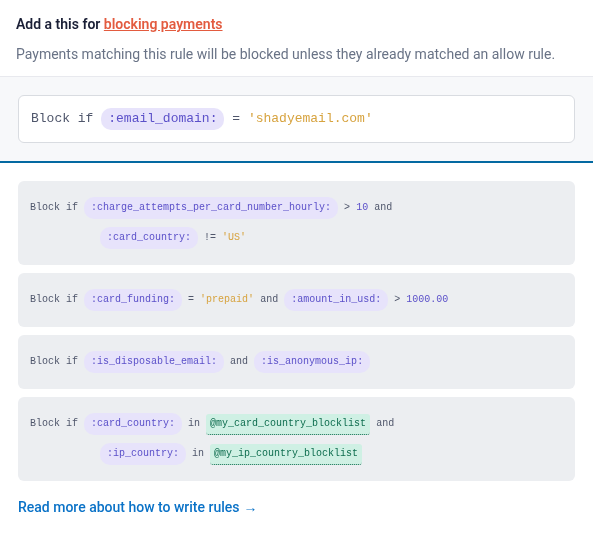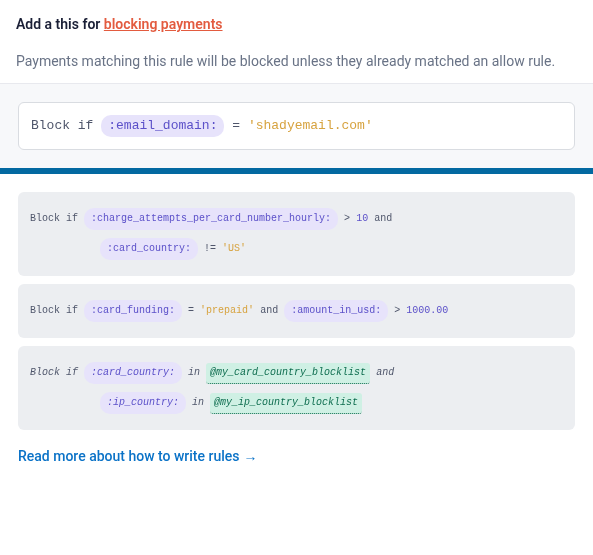--- a/index.html
+++ b/index.html
@@ -21,29 +21,29 @@
       font-size: 14px;
       font-weight: 600;
       color: #1a1f36;
     }
     .title .highlight {
       color: #e35b3f;
       font-weight: 600;
       text-decoration: underline;
     }
     .subtitle {
-      margin-top: 21px;
+      margin-top: 14px;
       font-size: 14px;
       color: #697386;
     }
     .rule-editor-wrap {
       background: #f7f8fa;
       padding: 18px 18px;
       border-top: 1px solid #e8e9ee;
-      border-bottom: 6px solid #0369a1;
+      border-bottom: 2px solid #0369a1;
     }
     .rule-editor {
       background: #fff;
       border: 1px solid #d9dce1;
       border-radius: 6px;
       padding: 12px 12px;
       font-family: "SFMono-Regular", Consolas, "Liberation Mono", Menlo, monospace;
       font-size: 13px;
       color: #4f566b;
       line-height: 22px;
@@ -62,21 +62,20 @@
       border-radius: 6px;
       padding: 12px 12px;
       margin-bottom: 8px;
       font-family: "SFMono-Regular", Consolas, "Liberation Mono", Menlo, monospace;
       font-size: 10px;
       color: #4f566b;
       line-height: 30px;
     }
     .example-rule:last-of-type {
       margin-bottom: 0;
-      font-style: italic;
     }
     .tok-kw {
       color: #4f566b;
     }
     .tok-field {
       background: #e7e3fb;
       color: #5b50c9;
       border-radius: 10px;
       padding: 2px 7px;
       display: inline-block;
@@ -137,19 +136,20 @@
     <span class="tok-field">:email_domain:</span>
     <span class="tok-op">=</span>
     <span class="tok-str">'shadyemail.com'</span>
   </div>
 </div>
 
 <div class="examples-section">
   <div id="examples-list">
       <div class="example-rule"><span><span class="tok-kw">Block if</span> <span class="tok-field">:charge_attempts_per_card_number_hourly:</span>  <span class="tok-op">&gt;</span>  <span class="tok-num">10</span>  <span class="tok-and">and</span></span><span class="rule-line-indent"><span class="tok-field">:card_country:</span>  <span class="tok-op">!=</span>  <span class="tok-str">'US'</span></span></div>
       <div class="example-rule"><span><span class="tok-kw">Block if</span> <span class="tok-field">:card_funding:</span>  <span class="tok-op">=</span>  <span class="tok-str">'prepaid'</span>  <span class="tok-and">and</span>  <span class="tok-field">:amount_in_usd:</span>  <span class="tok-op">&gt;</span>  <span class="tok-num">1000.00</span></span></div>
+      <div class="example-rule"><span><span class="tok-kw">Block if</span> <span class="tok-field">:is_disposable_email:</span>  <span class="tok-and">and</span>  <span class="tok-field">:is_anonymous_ip:</span></span></div>
       <div class="example-rule"><span><span class="tok-kw">Block if</span> <span class="tok-field">:card_country:</span>  <span class="tok-op">in</span>  <span class="tok-list">@my_card_country_blocklist</span>  <span class="tok-and">and</span></span><span class="rule-line-indent"><span class="tok-field">:ip_country:</span>  <span class="tok-op">in</span>  <span class="tok-list">@my_ip_country_blocklist</span></span></div>
     </div>
   <div class="read-more">
     <span>Read more about how to write rules</span>
     <span class="arrow">→</span>
   </div>
 </div>
 
 </body></html>

